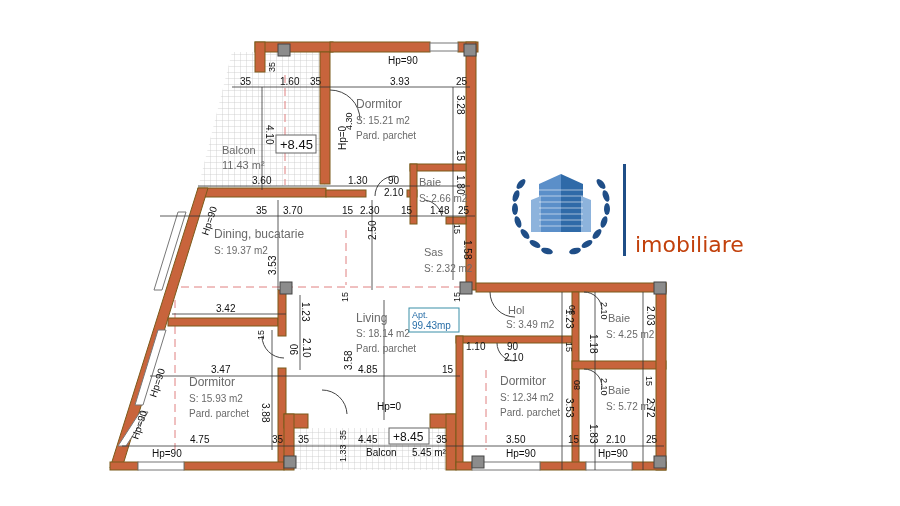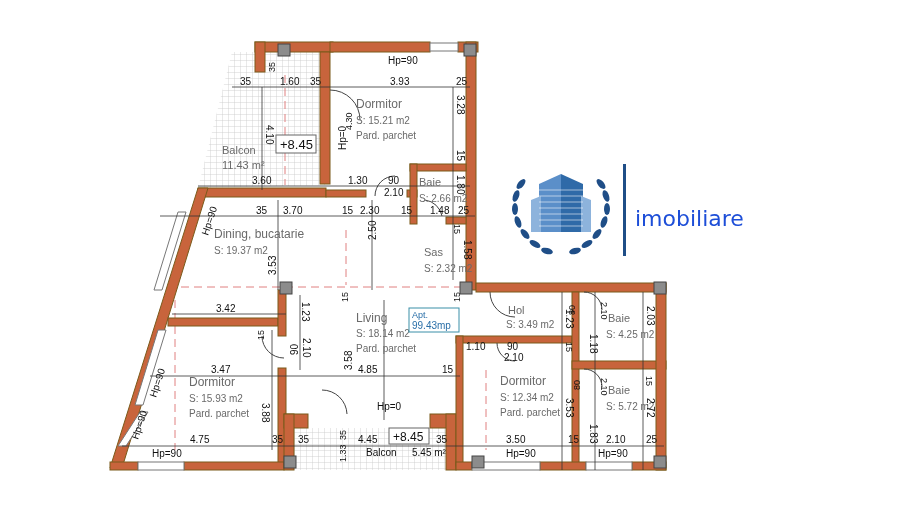--- a/index.html
+++ b/index.html
@@ -2,21 +2,21 @@
 <html><head>
 <meta charset="utf-8">
 <style>
   html, body { margin:0; padding:0; background:#ffffff; }
   body { width:900px; height:506px; overflow:hidden; position:relative; font-family:"Liberation Sans", sans-serif; }
   #plan { position:absolute; left:0; top:0; width:900px; height:506px; }
   .lbl { font-family:"Liberation Sans", sans-serif; fill:#111; }
   .room { font-family:"Liberation Sans", sans-serif; fill:#6a6a6a; }
   .logo { position:absolute; left:505px; top:160px; width:245px; height:100px; }
   .logo-win { position:absolute; left:131px; top:2px; font-family:"DejaVu Sans", sans-serif; font-weight:bold; font-size:50px; color:#e0392b; letter-spacing:-1px; line-height:56px; }
-  .logo-imob { position:absolute; left:130px; top:46px; font-family:"DejaVu Sans", sans-serif; font-size:22px; color:#1d4ed8; line-height:26px; }
+  .logo-imob { position:absolute; left:130px; top:72px; font-family:"DejaVu Sans", sans-serif; font-size:22px; color:#c2410c; line-height:26px; }
   .logo-bar { position:absolute; left:118px; top:4px; width:3px; height:92px; background:#1f4e87; }
   .logo-emblem { position:absolute; left:0; top:0; width:112px; height:100px; }
 </style>
 </head>
 <body>
 
 <svg id="plan" viewBox="0 0 900 506" xmlns="http://www.w3.org/2000/svg">
   <defs>
     <pattern id="tiles" width="6" height="6" patternUnits="userSpaceOnUse">
       <rect width="6" height="6" fill="#ffffff"></rect>

